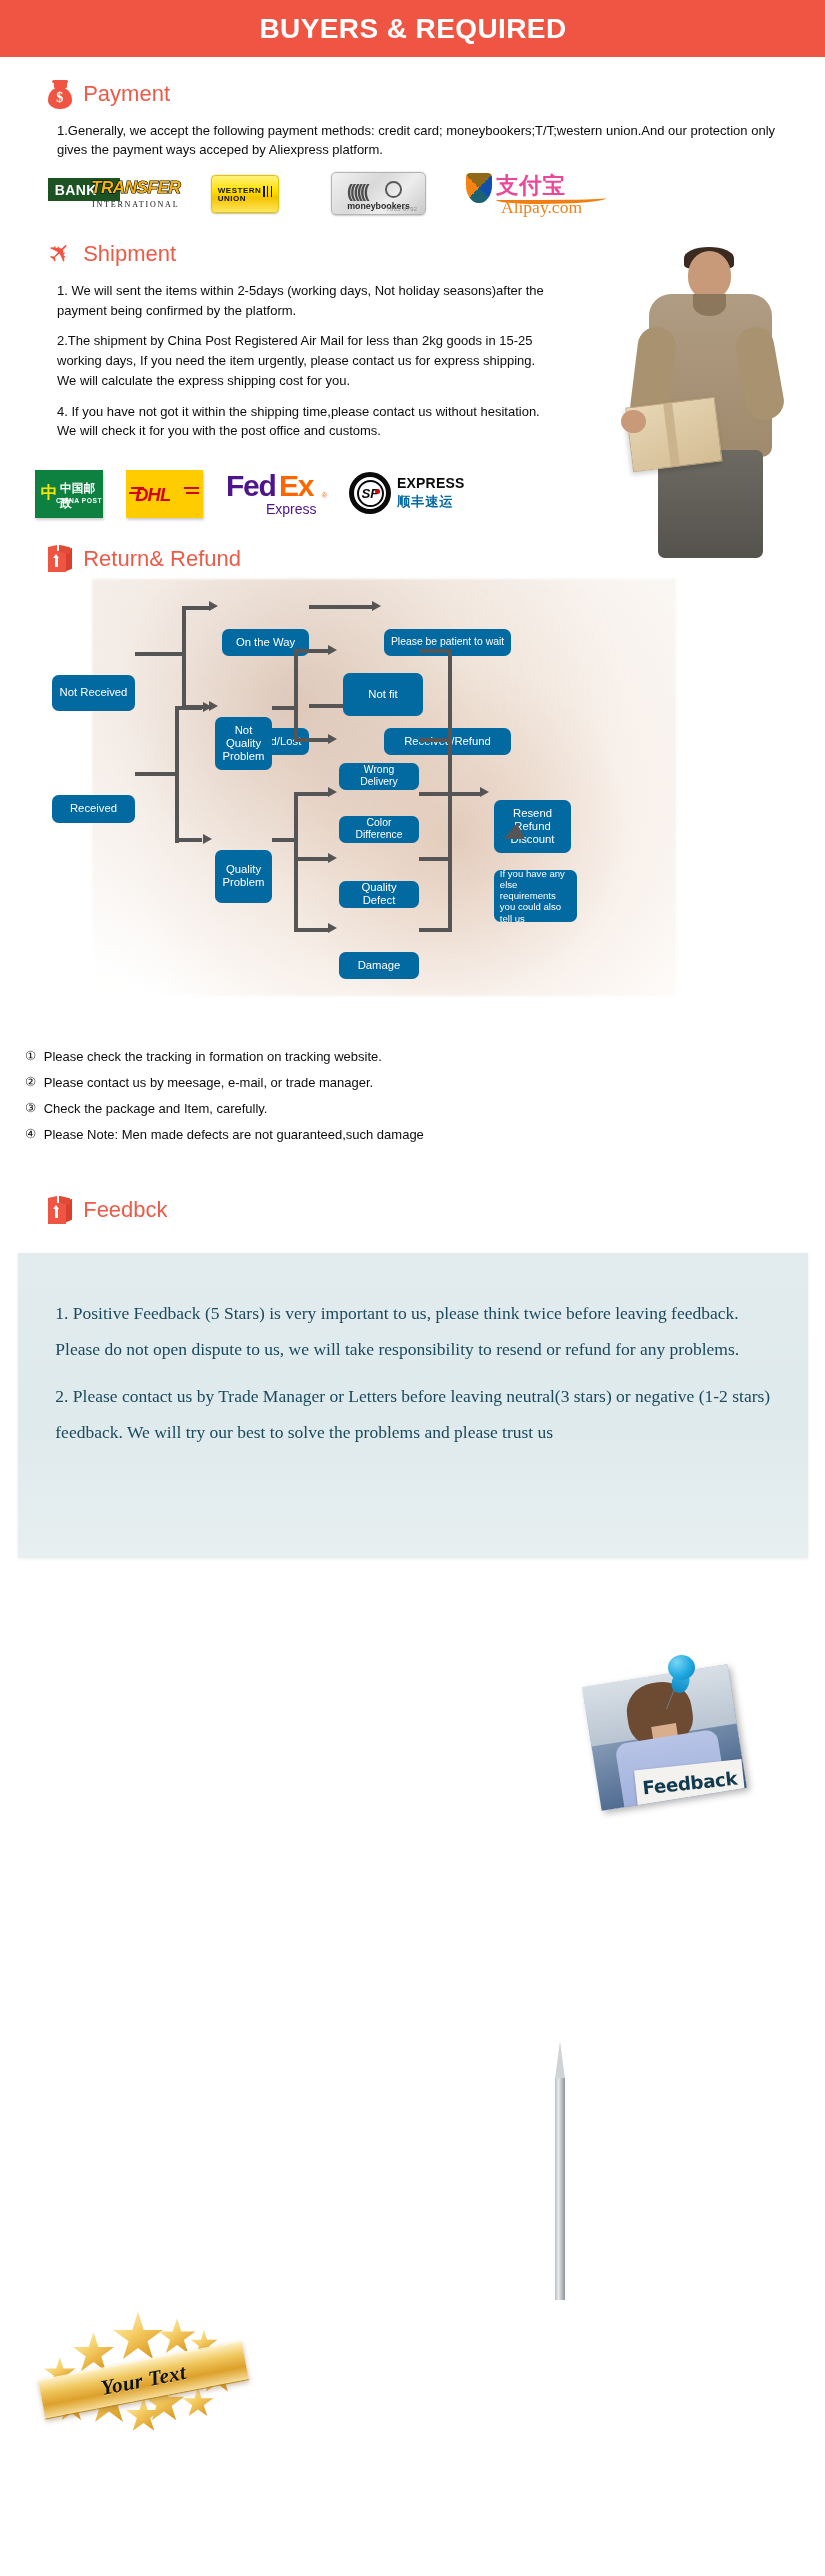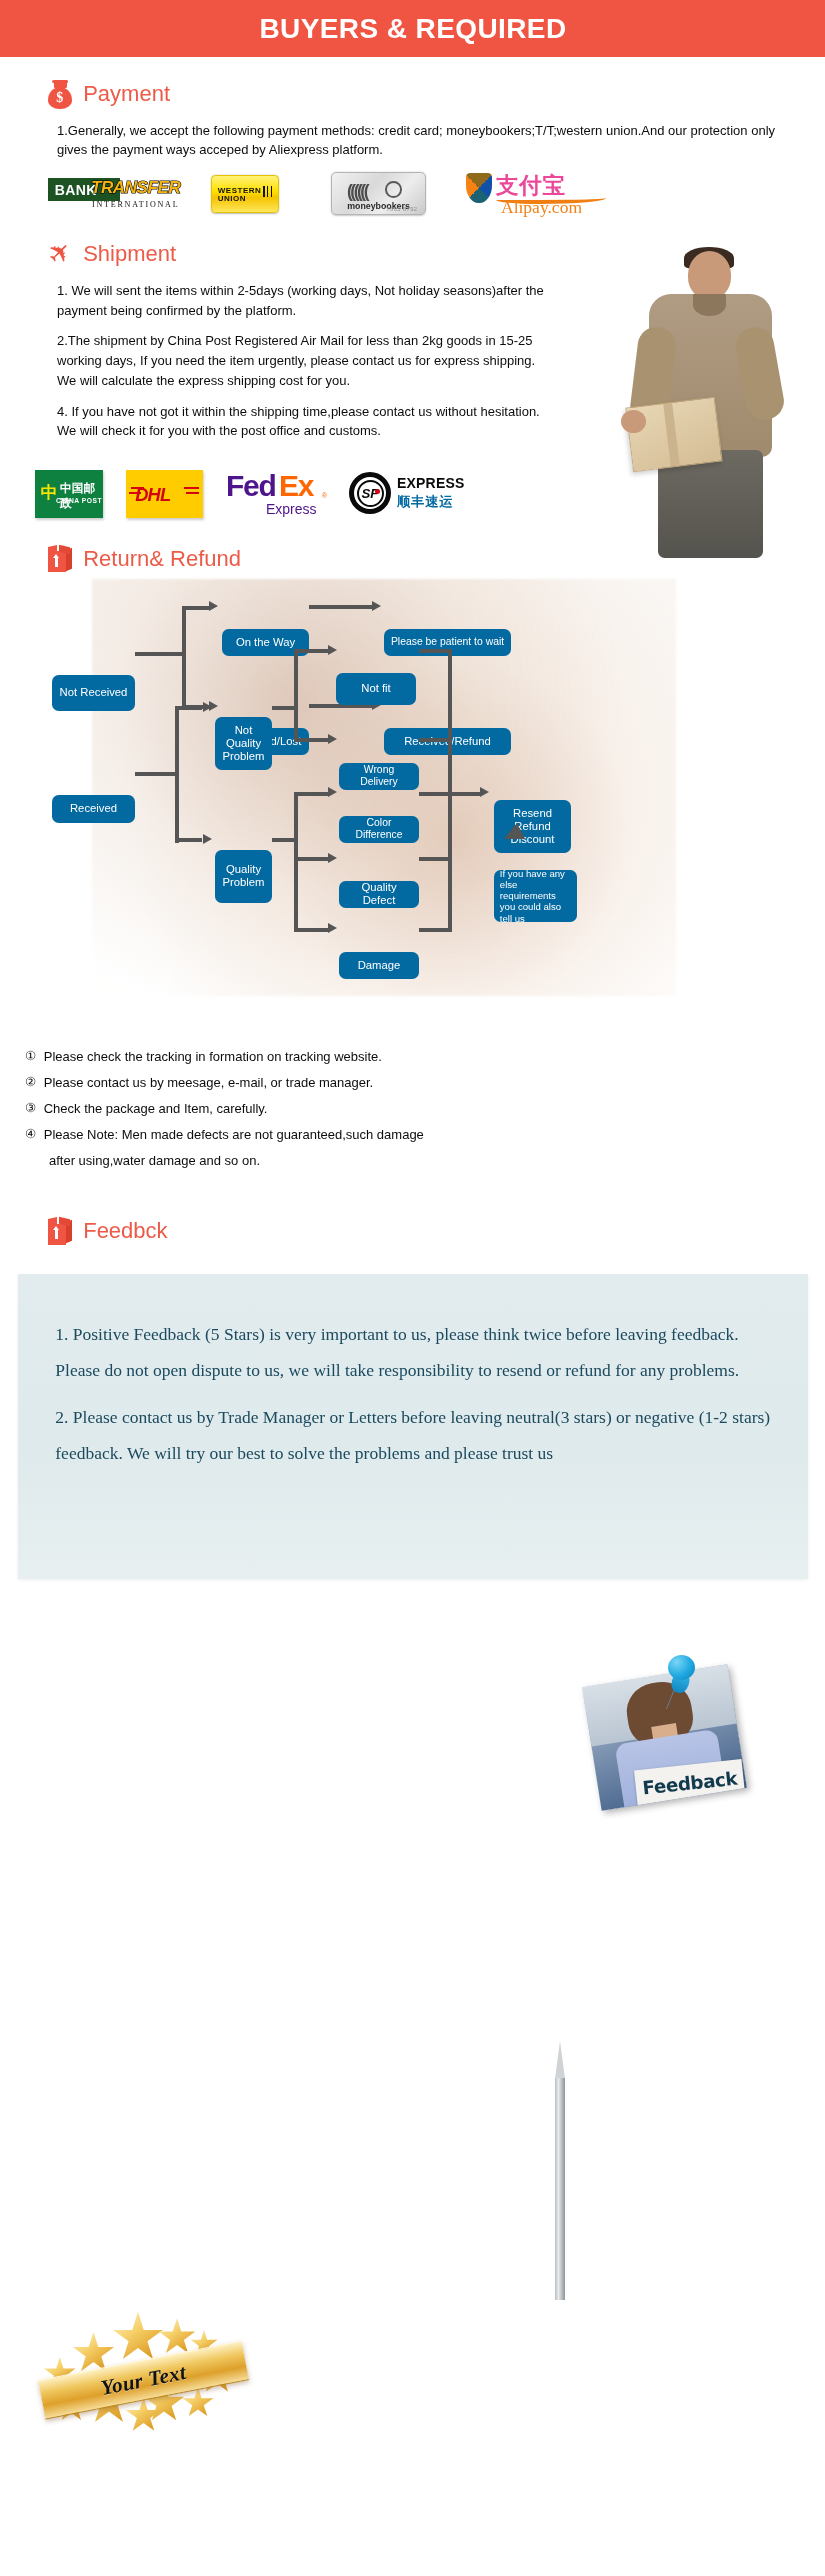--- a/index.html
+++ b/index.html
@@ -650,21 +650,21 @@
   <div class="fbox" style="left:215px; top:235px; width:57px; height:53px; white-space:pre-line;">Quality
 Problem</div>
 
   <div class="fline" style="left:272px; top:127px; width:22px; height:4.2px;"></div>
   <div class="fline" style="left:294px; top:70px; width:4.2px; height:93px;"></div>
   <div class="fline" style="left:298px; top:70px; width:30px; height:4.2px;"></div>
   <div class="farrow" style="left:328px; top:66px;"></div>
   <div class="fline" style="left:298px; top:159px; width:30px; height:4.2px;"></div>
   <div class="farrow" style="left:328px; top:155px;"></div>
 
-  <div class="fbox" style="left:336px; top:58px; width:80px; height:32px;">Not fit</div>
+  <div class="fbox" style="left:343px; top:58px; width:80px; height:43px;">Not fit</div>
   <div class="fbox" style="left:339px; top:148px; width:80px; height:27px; font-size:10.4px;">Wrong Delivery</div>
 
   <div class="fline" style="left:272px; top:259px; width:22px; height:4.2px;"></div>
   <div class="fline" style="left:294px; top:213px; width:4.2px; height:140px;"></div>
   <div class="fline" style="left:298px; top:213px; width:30px; height:4.2px;"></div>
   <div class="farrow" style="left:328px; top:208px;"></div>
   <div class="fline" style="left:298px; top:278px; width:30px; height:4.2px;"></div>
   <div class="farrow" style="left:328px; top:274px;"></div>
   <div class="fline" style="left:298px; top:349px; width:30px; height:4.2px;"></div>
   <div class="farrow" style="left:328px; top:344px;"></div>
@@ -702,21 +702,20 @@
     <div>Please contact us by meesage, e-mail, or trade manager.</div>
   </div>
   <div class="note-row">
     <div class="note-num">③</div>
     <div>Check the package and Item, carefully.</div>
   </div>
   <div class="note-row">
     <div class="note-num">④</div>
     <div>Please Note: Men made defects  are not guaranteed,such damage</div>
   </div>
-  <div class="note-sub">after using,water damage and so on.</div>
 </div>
 
 <div style="height:45px"></div>
 <div class="section-head">
   <div class="head-icon icon-box">
     <div class="body-l"></div>
       <div class="body-r"></div>
     <div class="lid-l"></div>
       <div class="lid-r"></div>
     <div class="arrow"></div>

